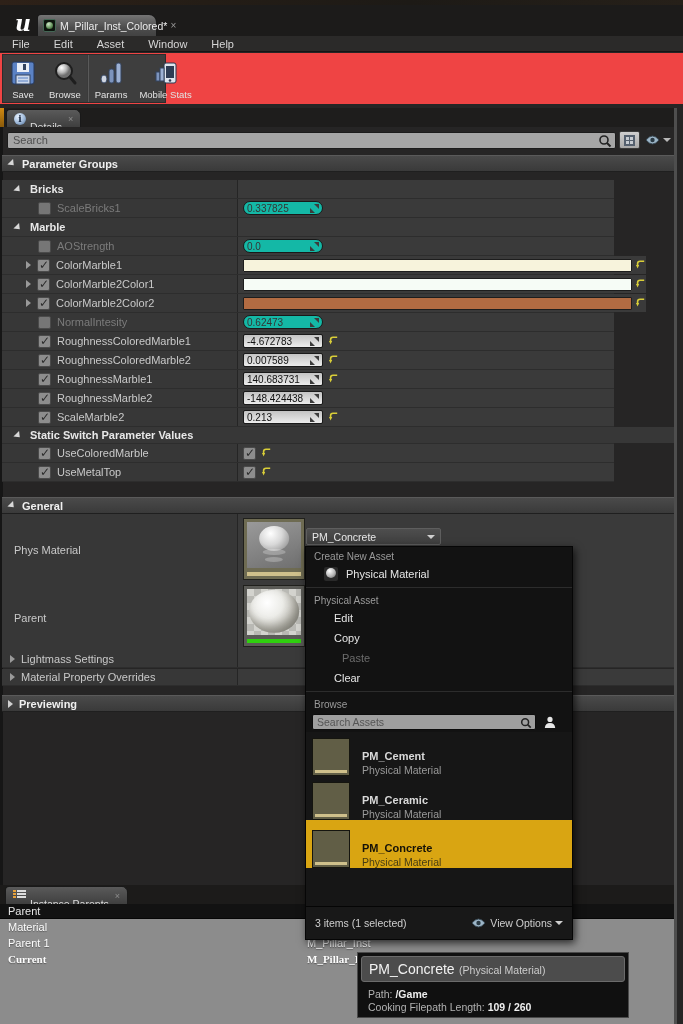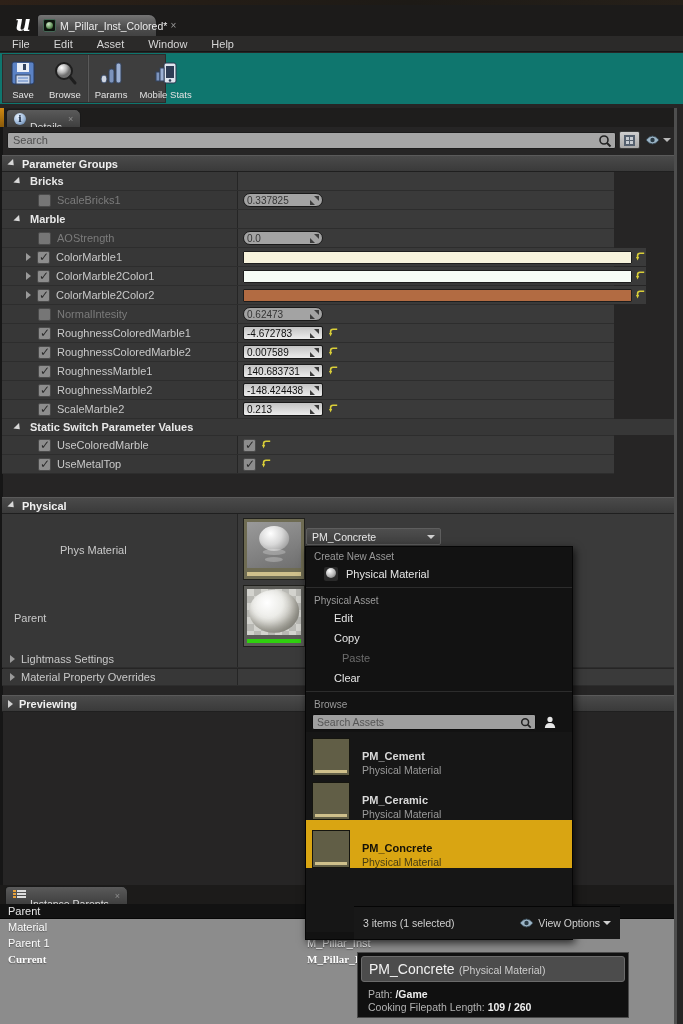--- a/index.html
+++ b/index.html
@@ -13,21 +13,21 @@
   .ue-logo { position:absolute; left:10px; top:6px; width:26px; height:24px; color:#fff; font-family:"DejaVu Serif", serif; font-style:italic; font-weight:bold; font-size:22px; line-height:24px; text-align:center; }
   .asset-tab { position:absolute; left:37px; top:9px; width:120px; height:22px; background:linear-gradient(#757575,#4d4d4d 60%,#424242); border:1px solid #1a1a1a; border-bottom:none; border-radius:4px 8px 0 0; display:flex; align-items:center; padding:0 5px; }
   .asset-tab .doc-icon { width:13px; height:13px; background:#0d140d; border:1px solid #465; border-radius:2px; position:relative; margin-right:4px; flex:none; }
   .asset-tab .doc-icon::after { content:""; position:absolute; left:2px; top:2px; width:7px; height:7px; border-radius:50%; background:radial-gradient(circle at 35% 30%, #cfe8c8, #5f8f57 60%, #24421f); }
   .asset-tab .t-title { font-size:10.5px; color:#ececec; white-space:nowrap; flex:1;text-align:right; }
   .asset-tab .t-close { color:#9a9a9a; font-size:10px; margin-left:3px; }
   .menubar { position:absolute; left:0; top:36px; width:683px; height:16px; background:#2b2a29; border-bottom:1px solid #151515; display:flex; align-items:center; }
   .menubar .mitem { color:#d6d6d6; font-size:11px; padding:0 12px; }
 
   
-  .toolbar { position:absolute; left:0; top:53px; width:683px; height:51px; background:#0f766e;padding-left:13px; }
+  .toolbar { position:absolute; left:0; top:53px; width:683px; height:51px; background:#ef4444;padding-left:13px; }
   .toolbar .btn-group { position:absolute; left:2px; top:1px; height:49px; width:164px; background:#3e3e3e; border:1px solid #2c2c2c; display:flex; }
   .tbtn { display:flex; flex-direction:column; align-items:center; justify-content:flex-end; padding:3px 6px 2px 6px; }
   .tbtn .tlabel { color:#e2e2e2; font-size:9.5px; margin-top:2px; white-space:nowrap; }
   .tbtn .ticon { width:28px; height:28px; display:flex; align-items:center; justify-content:center; }
   .tb-sep { width:2px; height:100%; background:linear-gradient(90deg,#2a2a2a,#6a6a6a); flex:none; }
 
   
   .dtl-tabrow { position:absolute; left:0; top:108px; width:683px; height:19px; background:#1e1d1c; }
   .dtl-orange { position:absolute; left:0; top:0; width:4px; height:19px; background:linear-gradient(#d18a12,#8a5a0a); }
   .panel-tab { position:absolute; left:5px; top:1px; height:18px; background:linear-gradient(#5a5a5a,#3f3f3f); border:1px solid #191919; border-bottom:none; border-radius:4px 6px 0 0; display:flex; align-items:center; padding:0 7px; }
@@ -49,35 +49,35 @@
       linear-gradient(#55606e 1px,transparent 1px),
       linear-gradient(90deg,#55606e 1px,transparent 1px), #c7ccd2;
       background-size:4px 4px; border:1px solid #55606e; }
   .eye-btn { width:30px; height:18px; margin-left:3px; display:flex; align-items:center; justify-content:center; }
   .caret { width:0; height:0; border-left:4px solid transparent; border-right:4px solid transparent; border-top:4px solid #b9b9b9; margin-left:3px; }
 
   .cat-header { position:absolute; left:2px; width:672px; height:17px; background:linear-gradient(#4a4a4a,#3a3a3a); border-top:1px solid #5a5a5a; border-bottom:1px solid #1f1f1f; display:flex; align-items:center; padding-left:6px; color:#f0f0f0; font-weight:bold; font-size:11px; }
   .tri-exp { width:0; height:0; border-left:4px solid transparent; border-right:4px solid transparent; border-top:5px solid #d8d8d8; margin-right:6px; transform:rotate(-45deg); }
   .tri-col { width:0; height:0; border-top:4px solid transparent; border-bottom:4px solid transparent; border-left:5px solid #9a9a9a; margin-right:6px; }
 
-  .params { position:absolute; left:2px; top:172px; width:612px; }
+  .params { position:absolute; left:2px; top:180px; width:612px; }
   .prow { display:flex; height:19px; border-bottom:1px solid #2d2d2d; font-size:11px; }
   .lcell { width:235px; background:#373737; display:flex; align-items:center; flex:none; }
   .vcell { flex:1; background:#3a3a3a; border-left:1px solid #252525; display:flex; align-items:center; padding-left:5px; }
   .subhdr .lcell { padding-left:12px; color:#e8e8e8; font-weight:bold; }
   .lbl { color:#c9c9c9; margin-left:6px; }
   .prow.disabled .lbl { color:#7b7b7b; }
   .indent1 { width:36px; flex:none; }
   .indent2 { width:24px; flex:none; }
   .cb { width:13px; height:13px; background:#8d8d8d; border:1px solid #4a4a4a; border-radius:2px; flex:none; position:relative; }
   .cb.checked::after { content:"✓"; position:absolute; left:1px; top:-2px; color:#2b2b2b; font-size:12px; font-family:"DejaVu Sans", sans-serif; }
   .prow.disabled .cb { background:#767676; }
   .spin { width:80px; height:14px; background:linear-gradient(#c3c3c3,#ececec); border:1px solid #191919; border-radius:2px; display:flex; align-items:center; padding:0 3px; font-size:10px; color:#111; }
   .spin .num { flex:1; white-space:nowrap; }
-  .prow.disabled .spin { background:#a3a3a3; color:#353535;border-radius:7px; }
+  .prow.disabled .spin { background:#14b8a6; color:#353535;border-radius:7px; }
   .slider-glyph { width:9px; height:9px; position:relative; flex:none; }
   .slider-glyph::before { content:""; position:absolute; left:0; bottom:0; border-left:5px solid #3c3c3c; border-top:5px solid transparent; }
   .slider-glyph::after { content:""; position:absolute; right:0; top:0; border-right:5px solid #3c3c3c; border-bottom:5px solid transparent; }
   .reset { margin-left:6px; flex:none; }
   .cbar { height:13px; width:389px; border:1px solid #1d1d1d; border-radius:1px; flex:none; }
   .cbar + .reset { margin-left:4px; }
 
   
   .general-body { position:absolute; left:2px; top:514px; width:672px; height:137px; display:flex; }
   .gen-l { width:235px; background:#373737; position:relative; }
@@ -131,21 +131,21 @@
   .asset-item.selected { background:#D9A512; height:48px; }
   .a-thumb { width:38px; height:38px; background:#615e46; border:1px solid #15150f; padding:2px; position:relative; flex:none; }
   .a-thumb .tinner { width:100%; height:84%; background:linear-gradient(160deg,#9a9a9a,#6a6a6a); position:relative; }
   .a-thumb .sphere { width:60%; height:60%; top:5%; }
   .a-thumb .underbar { left:2px; right:2px; bottom:2px; height:3px; background:#cfc08b; }
   .a-text { margin-left:12px; }
   .a-name { font-size:11px; font-weight:bold; color:#d9d9d9; }
   .a-type { font-size:10.5px; color:#9a9a9a; margin-top:2px; }
   .asset-item.selected .a-name { color:#151208; }
   .asset-item.selected .a-type { color:#463c14; }
-  .menu-footer { position:absolute; left:0; bottom:0; width:100%; height:27px; background:#181818; border-top:1px solid #050505; display:flex; align-items:center; padding:16px 9px; color:#cfcfcf; font-size:10.5px;margin-left:48px; }
+  .menu-footer { position:absolute; left:0; bottom:0; width:100%; height:27px; background:#181818; border-top:1px solid #050505; display:flex; align-items:center; padding:16px 9px; color:#cfcfcf; font-size:10.5px; }
   .view-opts { margin-left:auto; display:flex; align-items:center; }
   .view-opts .caret { border-top-color:#cfcfcf; }
 
   
   .tooltip { position:absolute; left:357px; top:952px; width:272px; height:66px; background:#101010; border:1px solid #4a4a4a; padding:3px; }
   .tt-box { background:#4c4c4c; border:1px solid #6b6b6b; border-radius:3px; padding:3px 7px; }
   .tt-title { font-size:14px; color:#f2f2f2; }
   .tt-suffix { font-size:10.5px; color:#cccccc; }
   .tt-info { margin-top:4px; font-size:10.5px; color:#b2b2b2; line-height:13px; padding:2px 7px; }
   .tt-strong { color:#efefef; font-weight:bold; }
@@ -501,25 +501,25 @@
               <path d="M8.2 1.2 H4 Q1.6 1.2 1.6 3.6 V6" fill="none" stroke="#d9ce38" stroke-width="1.6"></path>
               <polygon points="0,5 3.2,5 1.6,8.6" fill="#d9ce38"></polygon>
             </svg>
           </span>
         </div>
     </div>
   </div>
 
   <div class="cat-header" style="top:497px;">
     <span class="tri-exp"></span>
-    <span>Physical</span>
+    <span>General</span>
   </div>
   <div class="general-body">
     <div class="gen-l">
-      <span class="gen-label" style="top:30px;margin-left:46px;">Phys Material</span>
+      <span class="gen-label" style="top:30px;">Phys Material</span>
       <span class="gen-label" style="top:98px;">Parent</span>
     </div>
     <div class="gen-v">
       <div class="thumb" style="top:4px;">
         <div class="tinner">
           <div class="sphere"></div>
           <div class="ghost" style="top:58%; width:42%; height:14%;"></div>
           <div class="ghost" style="top:75%; width:34%; height:11%;"></div>
         </div>
         <div class="underbar" style="background: rgb(207, 192, 139);"></div>

